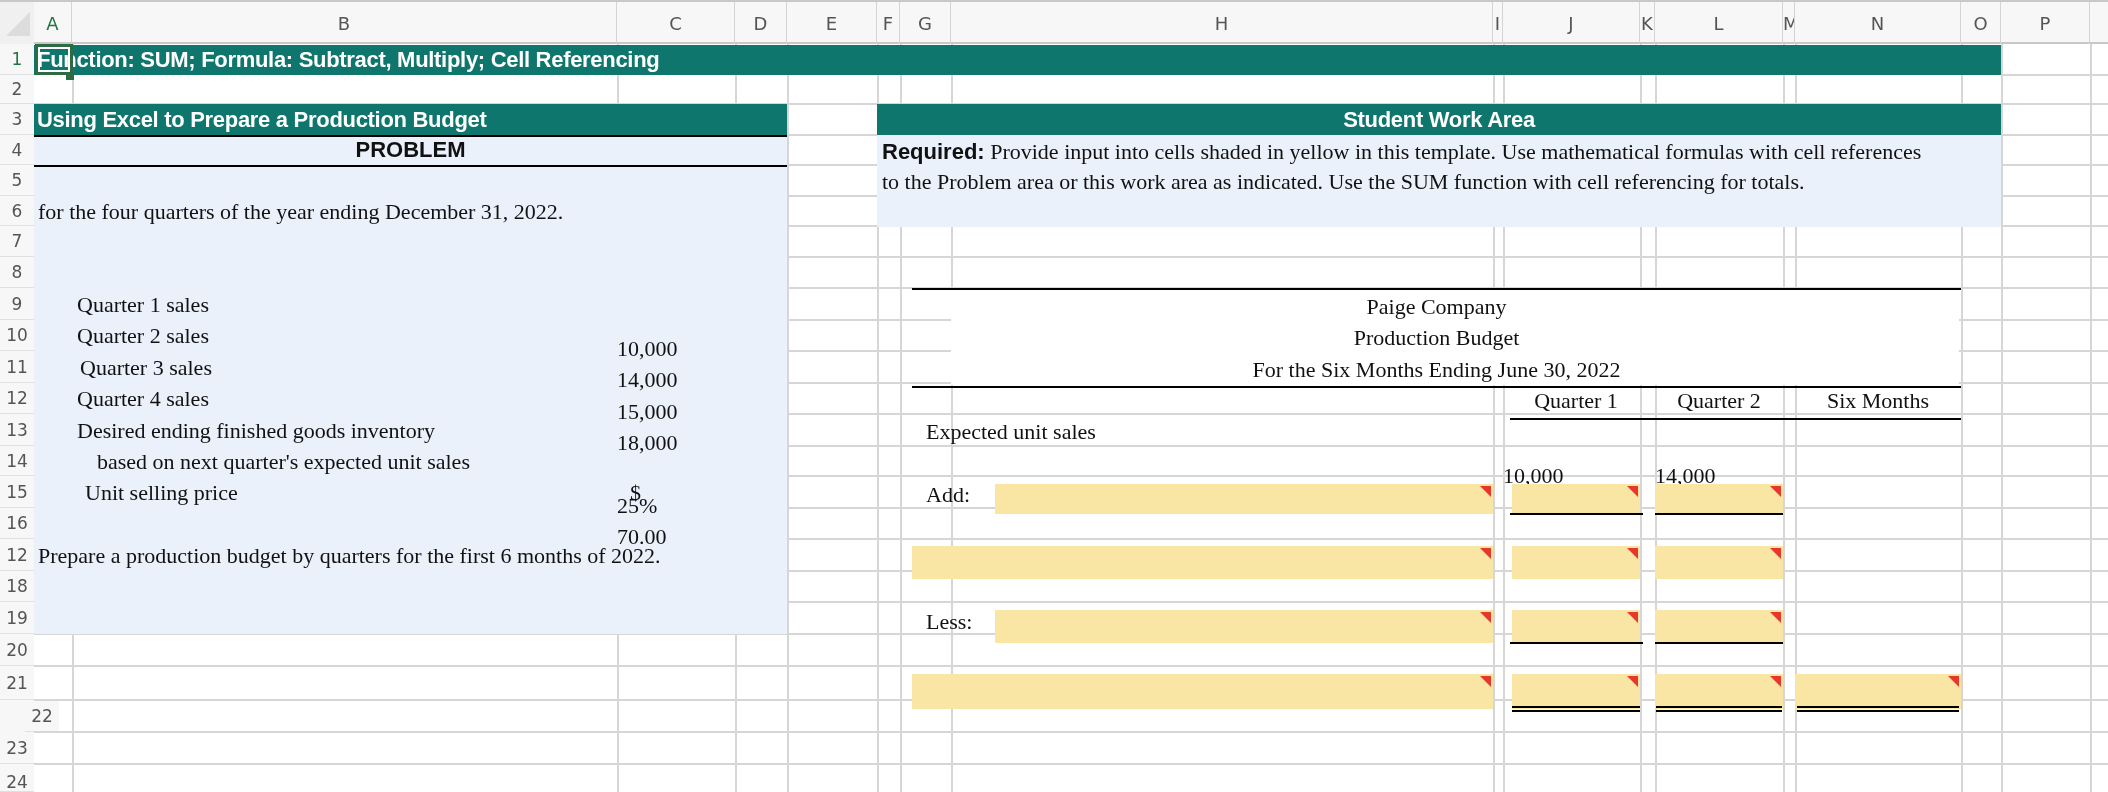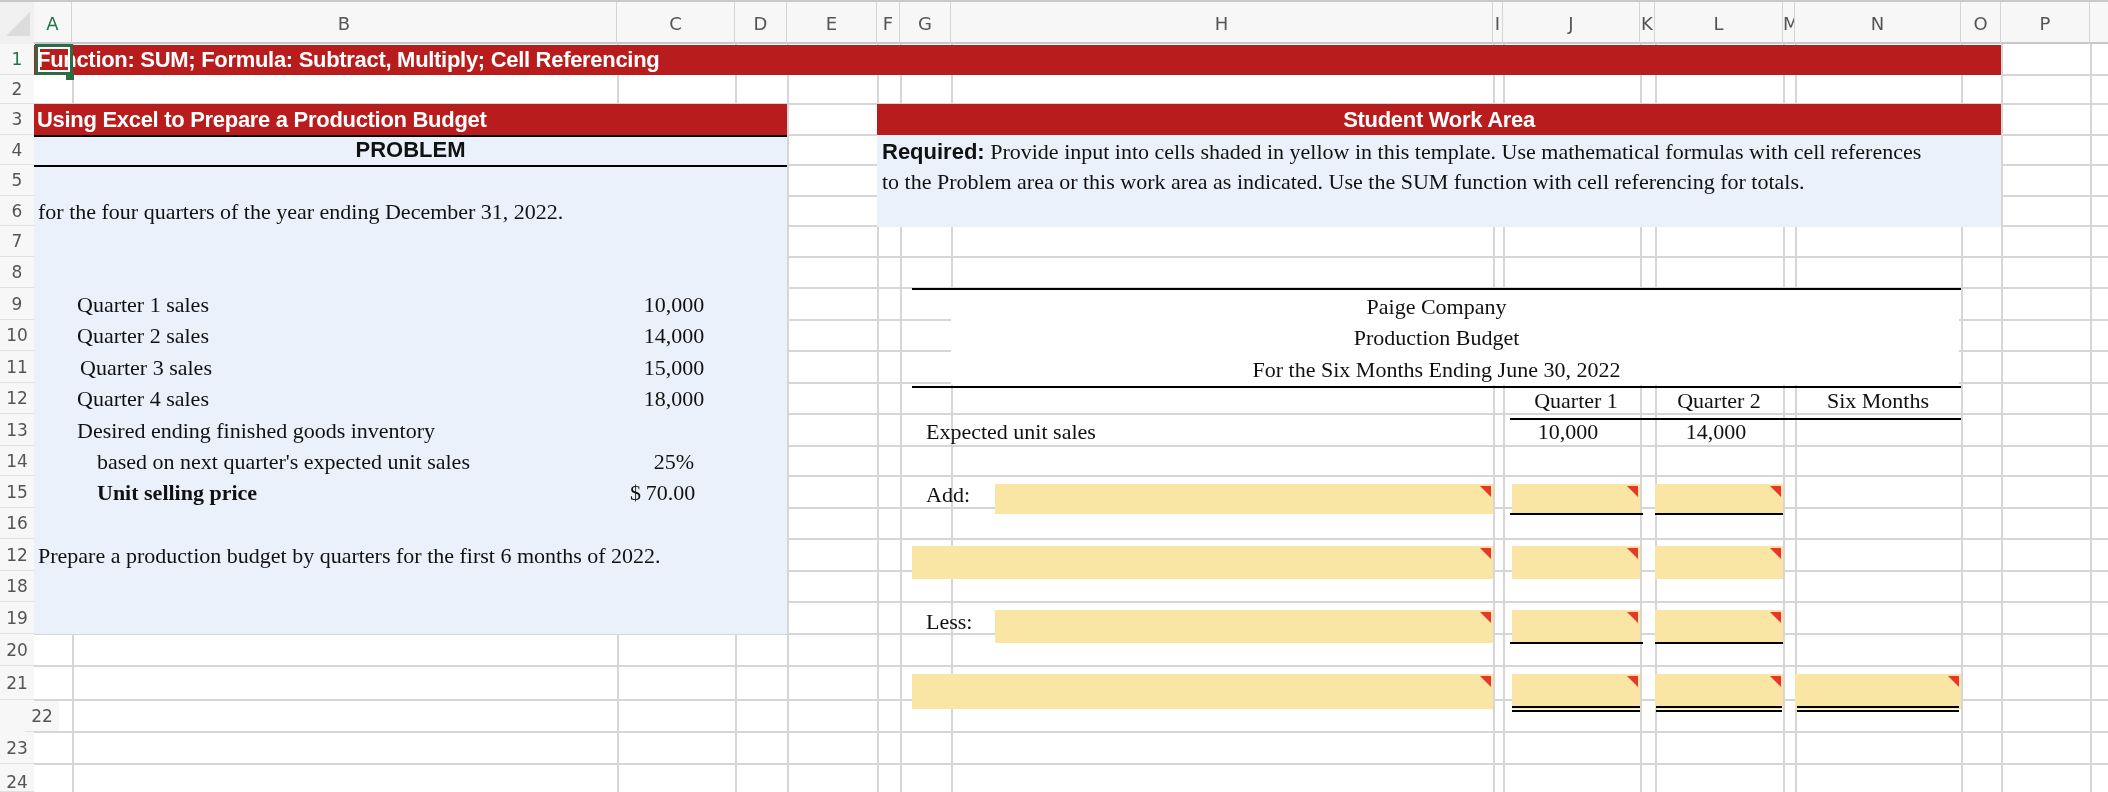--- a/index.html
+++ b/index.html
@@ -13,26 +13,26 @@
   .col-h.active { color:#227447; }
   
   .row-h { position:absolute; left:0; width:34px; text-align:center; color:#555; font-family:"DejaVu Sans", sans-serif; font-size:17px; border-bottom:1px solid #e0e0e0; box-sizing:border-box; background:#f7f7f7; }
   .row-h.active { color:#227447; }
   .row-header-strip { position:absolute; left:0; top:44px; width:34px; height:748px; background:#f7f7f7; border-right:2px solid #c8c8c8; box-sizing:border-box; }
   
   .vline { position:absolute; width:2px; background:#d6d6d6; }
   .hline { position:absolute; height:2px; background:#d6d6d6; }
   
   .block { position:absolute; box-sizing:border-box; }
-  .navy { background:#b91c1c; color:#ffffff; font-family:"Liberation Sans", sans-serif; font-weight:bold; }
+  .navy { background:#0f766e; color:#ffffff; font-family:"Liberation Sans", sans-serif; font-weight:bold; }
   .pale { background:#eaf1fb; }
   .yellow { background:#f9e6a4; }
   .txt { position:absolute; white-space:nowrap; color:#111; font-size:22px; }
   .sans { font-family:"Liberation Sans", sans-serif; }
-  .num { text-align:center; }
+  .num { text-align:left;margin-top:44px; }
   .rule { position:absolute; height:2px; background:#000; }
   .flag { position:absolute; width:0; height:0; border-left:11px solid transparent; border-top:11px solid #e8372a; }
   .sel-box { position:absolute; left:35px; top:44px; width:38px; height:31px; border:3px solid #2d6b43; box-sizing:border-box; }
   .sel-inner { position:absolute; left:38px; top:47px; width:32px; height:25px; border:2px solid #ffffff; box-sizing:border-box; }
   .sel-handle { position:absolute; left:66px; top:72px; width:8px; height:8px; background:#2d6b43; }
 </style>
 </head>
 <body>
 
 <div class="sheet">
@@ -160,21 +160,21 @@
   <div class="txt num" style="left:617px;top:292px;width:114px;">10,000</div>
   <div class="txt" style="left:77px;top:323px;">Quarter 2 sales</div>
   <div class="txt num" style="left:617px;top:323px;width:114px;">14,000</div>
   <div class="txt" style="left:80px;top:355px;">Quarter 3 sales</div>
   <div class="txt num" style="left:617px;top:355px;width:114px;">15,000</div>
   <div class="txt" style="left:77px;top:386px;">Quarter 4 sales</div>
   <div class="txt num" style="left:617px;top:386px;width:114px;">18,000</div>
   <div class="txt" style="left:77px;top:418px;">Desired ending finished goods inventory</div>
   <div class="txt" style="left:97px;top:449px;">based on next quarter's expected unit sales</div>
   <div class="txt num" style="left:617px;top:449px;width:114px;">25%</div>
-  <div class="txt" style="left:97px;top:480px;font-weight:bold;">Unit selling price</div>
+  <div class="txt" style="left:85px;top:480px;">Unit selling price</div>
   <div class="txt" style="left:630px;top:480px;">$</div>
   <div class="txt num" style="left:617px;top:480px;width:107px;">70.00</div>
 
   <div class="txt" style="left:38px;top:543px;">Prepare a production budget by quarters for the first 6 months of 2022.</div>
 
   <div class="block pale" style="left:877px;top:104px;width:1124px;height:123px;"></div>
   <div class="block navy" style="left:877px;top:104px;width:1124px;height:31px;">
     <span class="txt" style="left:0;top:3px;width:1124px;text-align:center;color:#fff;font-family:'Liberation Sans',sans-serif;font-weight:bold;font-size:22px;letter-spacing:-0.3px;">Student Work Area</span>
   </div>
   <div class="txt" style="left:882px;top:139px;"><span class="sans" style="font-weight:bold;">Required:</span><span> Provide input into cells shaded in yellow in this template. Use mathematical formulas with cell references</span></div>

